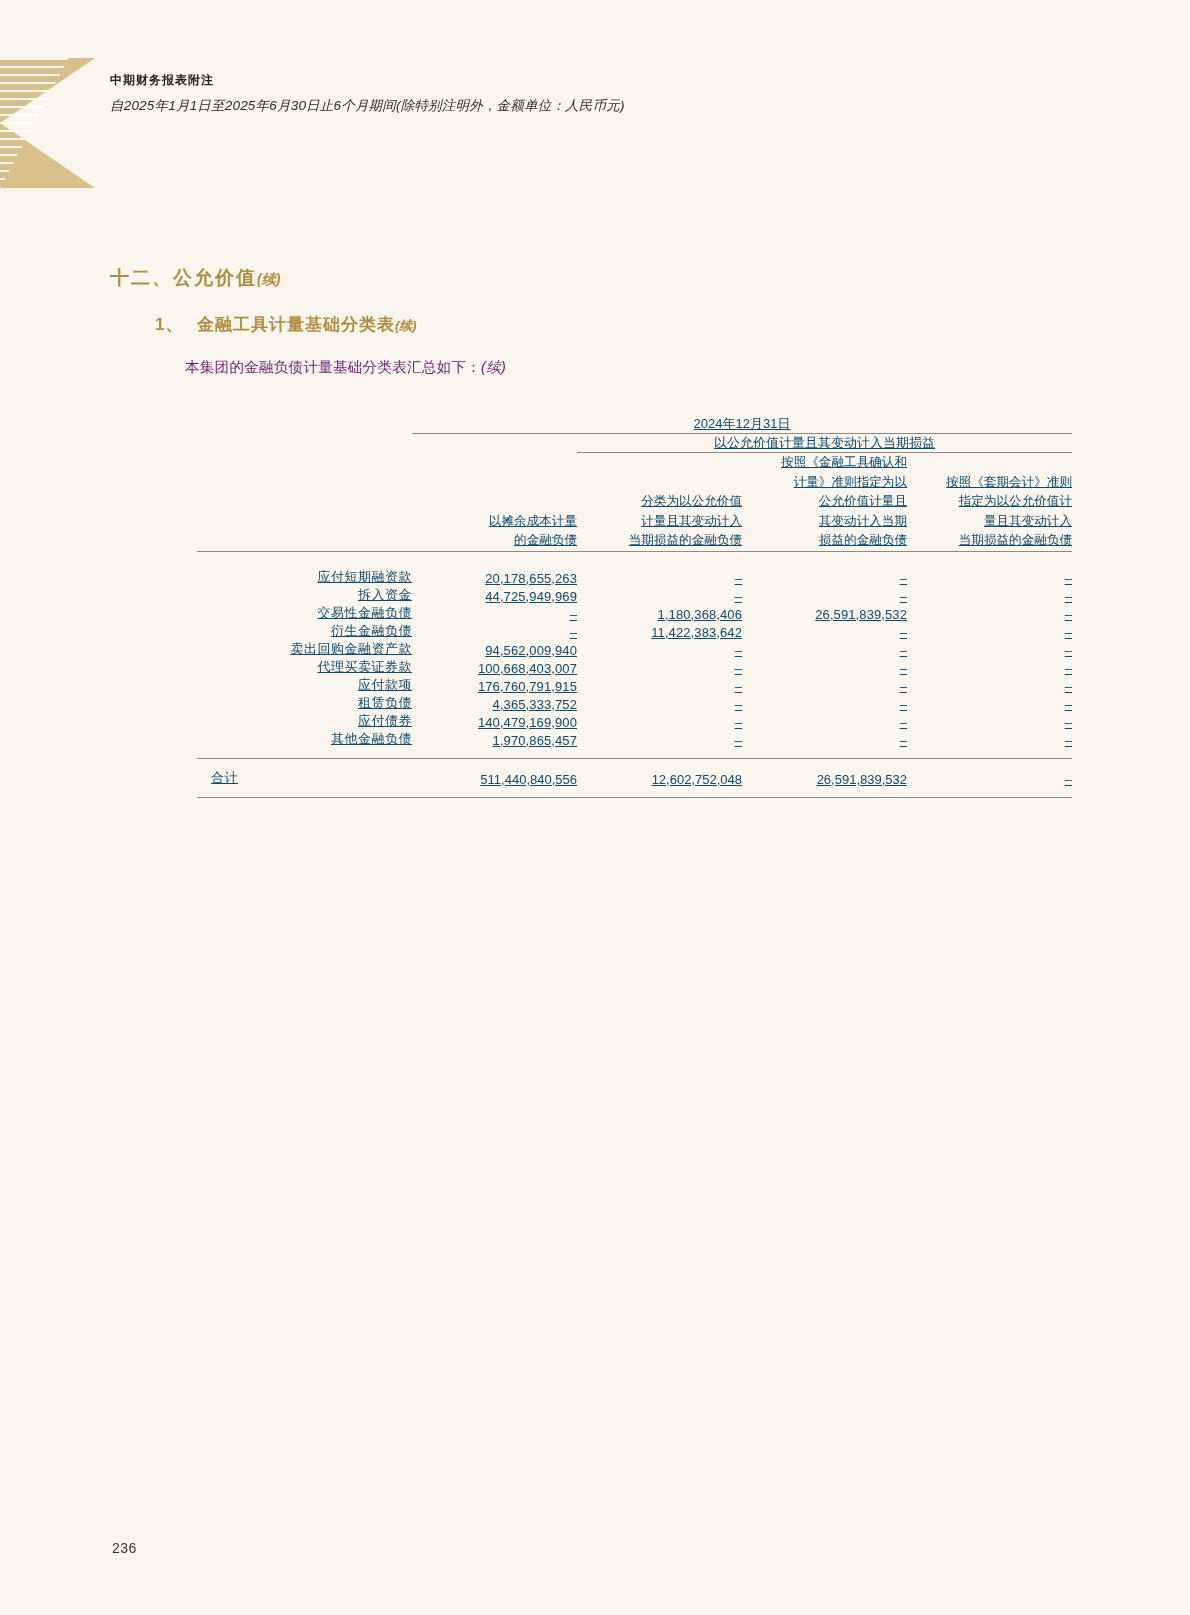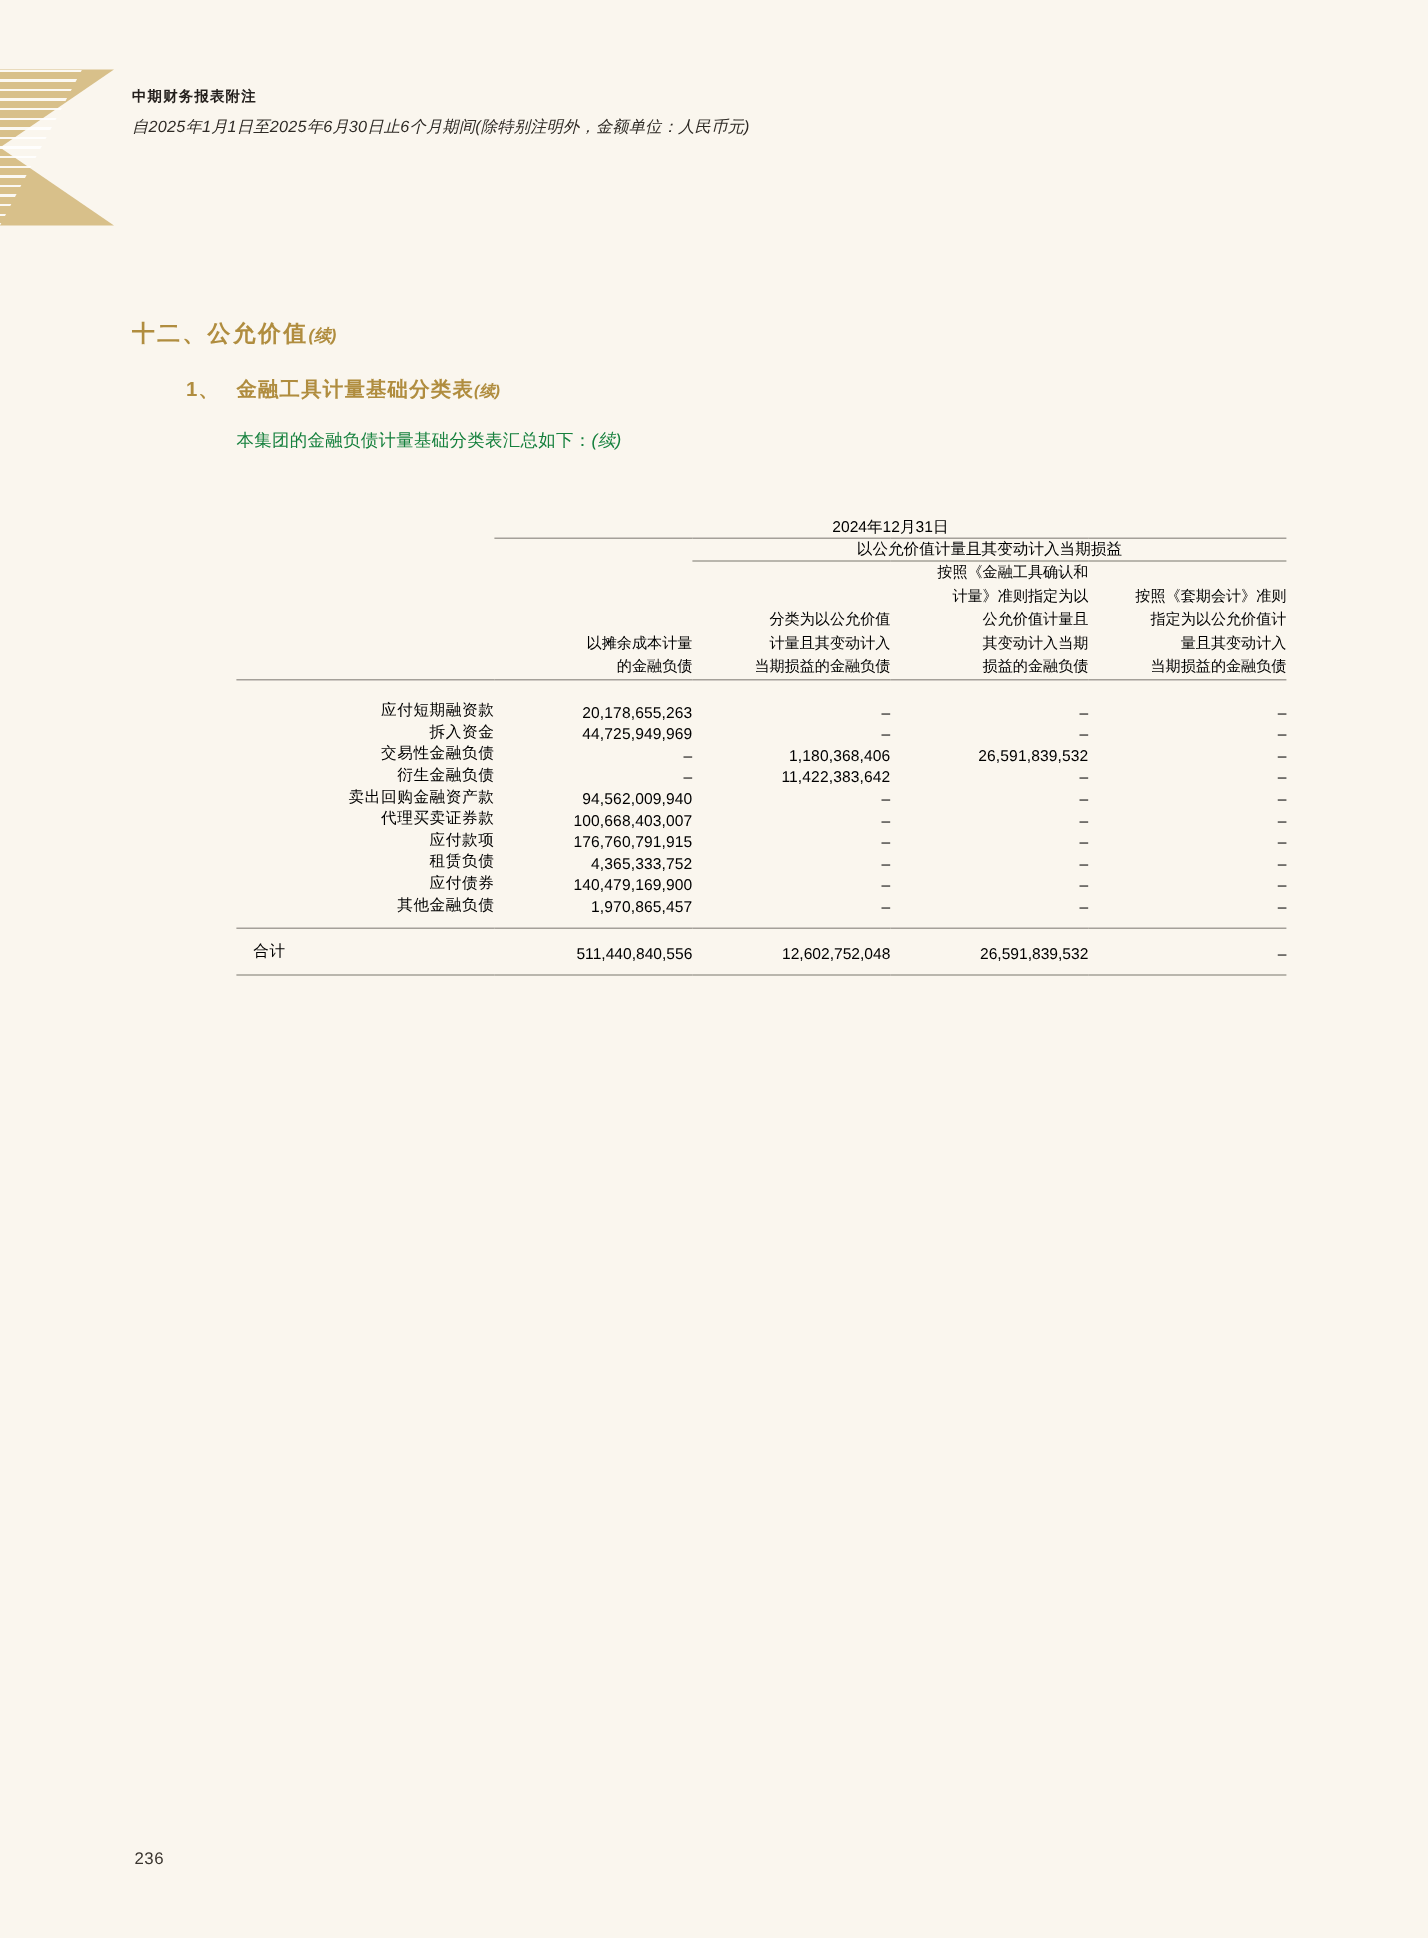--- a/index.html
+++ b/index.html
@@ -98,36 +98,37 @@
     display: inline-block;
     width: 42px;
   }
   .sub-title .cont {
     font-size: 13px;
     font-style: italic;
     letter-spacing: 0;
   }
   .intro {
     position: absolute;
-    left: 197px;
+    left: 185px;
     top: 358px;
     font-size: 14.5px;
-    color: #15803d;
+    color: #701a75;
     letter-spacing: .3px;
   }
   .intro .cont { font-style: italic; }
 
   
   .table-wrap {
     position: absolute;
     left: 197px;
-    top: 430px;
+    top: 415px;
     width: 875px;
     font-size: 13px;
-    color: #000000;
+    color: #0c4a6e;
+    text-decoration: underline;
   }
   table.fin {
     border-collapse: collapse;
     width: 875px;
     table-layout: fixed;
   }
   table.fin td, table.fin th {
     padding: 0;
     font-weight: normal;
     vertical-align: bottom;

